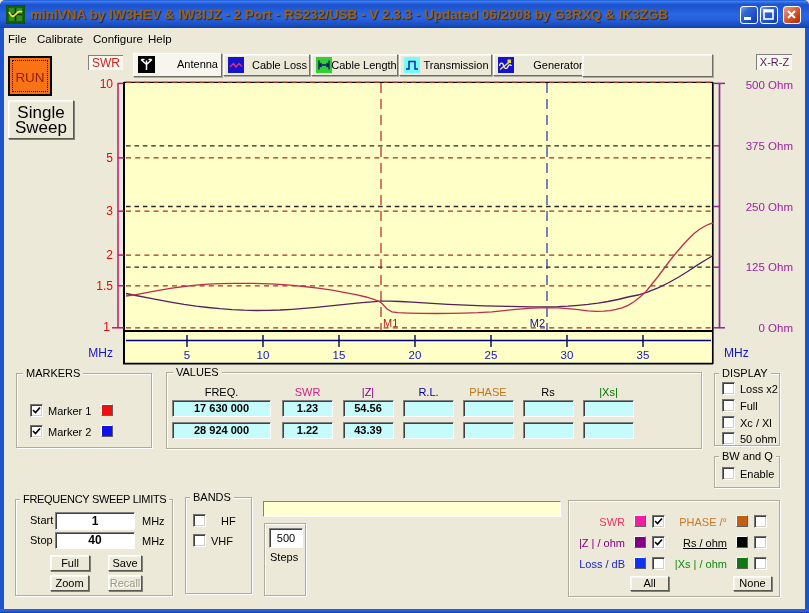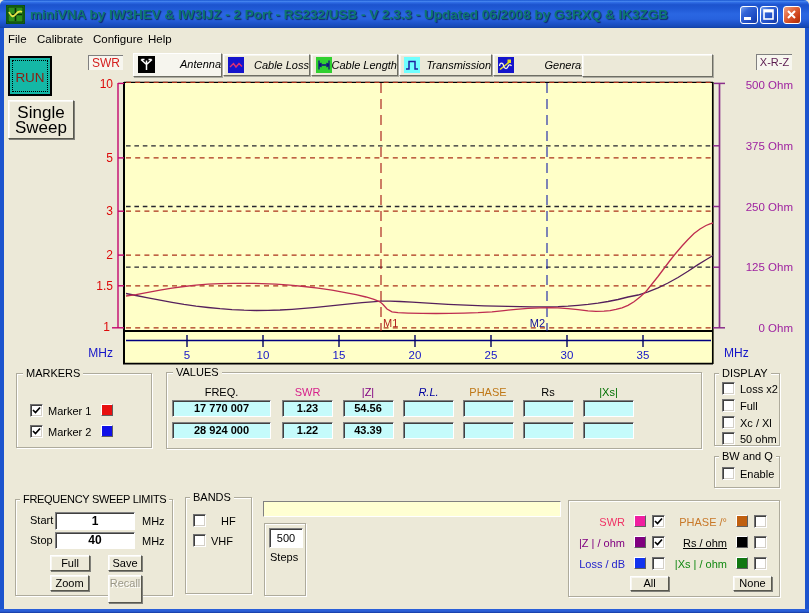--- a/index.html
+++ b/index.html
@@ -4,21 +4,21 @@
 <style>
 html,body{margin:0;padding:0;}
 body{width:809px;height:613px;position:relative;overflow:hidden;
   font-family:"Liberation Sans",sans-serif;background:#ECE9D8;}
 .abs{position:absolute;}
 
 #titlebar{left:0;top:0;width:809px;height:28px;
   background:linear-gradient(180deg,#0A47C8 0%,#4A8AF0 4%,#2E6BE4 9%,#1C53CE 17%,#1F58D4 30%,#2A66E2 50%,#2762DE 68%,#1C52C8 84%,#164AB8 94%,#1240A2 100%);
   border-radius:5px 5px 0 0;}
 #titleicon{left:6px;top:5px;width:19px;height:19px;}
-#titletext{left:30px;top:0;height:40px;line-height:29px;color:#0f766e;font-weight:bold;font-size:13.5px;
+#titletext{left:30px;top:0;height:40px;line-height:29px;color:#a16207;font-weight:bold;font-size:13.5px;
   text-shadow:1px 1px 1px rgba(10,30,90,.85);white-space:nowrap;}
 .wbtn{top:6px;width:18px;height:18px;border-radius:3px;border:1px solid #fff;box-sizing:border-box;
   color:#fff;text-align:center;}
 #btnmin,#btnmax{background:linear-gradient(135deg,#7AA2EC 0%,#3466D8 30%,#1E4CC4 70%,#16399E 100%);}
 #btnclose{background:linear-gradient(135deg,#F0A080 0%,#E0643C 40%,#C83C14 75%,#A83008 100%);}
 #menubar{left:0;top:28px;width:805px;height:23px;background:#ECE9D8;font-size:11.5px;color:#000;}
 #menubar span{position:absolute;top:5px;}
 .sideL{left:0;top:28px;width:4px;height:585px;background:#1C54CE;}
 .sideR{left:805px;top:28px;width:4px;height:585px;background:#1C54CE;}
 .sideB{left:0;top:609px;width:809px;height:4px;background:linear-gradient(180deg,#2A5FD8 0%,#2A5FD8 55%,#16389E 100%);}
@@ -37,21 +37,21 @@
 .field{background:#C5FBFB;box-sizing:border-box;border:1px solid;border-color:#808080 #FFFFFF #FFFFFF #808080;
   box-shadow:inset 1px 1px 0 #404040;
   font-size:11px;font-weight:bold;color:#000;text-align:center;}
 .wfield{background:#fff;box-sizing:border-box;border:1px solid;border-color:#808080 #FFFFFF #FFFFFF #808080;
   box-shadow:inset 1px 1px 0 #404040;font-size:12px;font-weight:bold;color:#000;text-align:center;}
 .hdr{position:absolute;font-size:11px;text-align:center;width:70px;}
 
 .tab{top:54px;height:22px;background:#ECE9D8;border:1px solid;border-color:#FFFFFF #6E6E64 #6E6E64 #FFFFFF;
   box-shadow:1px 1px 0 #ACABA1, inset 1px 1px 0 #F6F5EE;box-sizing:border-box;font-size:12px;}
 .tab .ticon{position:absolute;left:4px;top:2px;}
-.tab .tlabel2{position:absolute;top:4px;right:0;text-align:right;font-size:11px;white-space:nowrap;font-style:italic;}
+.tab .tlabel2{position:absolute;top:4px;right:0;text-align:center;font-size:11px;white-space:nowrap;}
 </style>
 </head>
 <body>
 <div id="titlebar" class="abs"></div>
 <svg id="titleicon" class="abs" width="19" height="19" viewBox="0 0 19 19">
   <rect x="0" y="0" width="19" height="19" rx="2" fill="#1A7A1A" stroke="#063806"></rect>
   <rect x="2" y="2" width="15" height="15" fill="#2E8F1E" stroke="#0A3A0A"></rect>
   <path d="M3,9.5 H16 M9.5,3 V16" stroke="#0A300A" stroke-width="1.6"></path>
   <path d="M3,7 Q6,14 9.5,9.5 T16,7" stroke="#E8E84A" stroke-width="1.8" fill="none"></path>
 </svg>
@@ -69,21 +69,21 @@
 <div id="menubar" class="abs">
     <span style="left:8px;">File</span>
     <span style="left:37px;">Calibrate</span>
     <span style="left:93px;">Configure</span>
     <span style="left:148px;">Help</span>
   </div>
 <div class="abs sideL"></div>
 <div class="abs sideR"></div>
 <div class="abs sideB"></div>
 
-<div class="abs" style="left:8px;top:56px;width:44px;height:40px;background:#14b8a6;border:2px solid #000;box-sizing:border-box;">
+<div class="abs" style="left:8px;top:56px;width:44px;height:40px;background:#f97316;border:2px solid #000;box-sizing:border-box;">
   <div class="abs" style="left:2px;top:2px;right:2px;bottom:2px;border:1px dotted #000;"></div>
   <div class="abs" style="left:0;top:12px;width:100%;text-align:center;font-size:13.5px;color:#8B1E12;">RUN</div>
 </div>
 <div class="abs btn" style="left:8px;top:100px;width:66px;height:39px;font-size:17px;line-height:15px;padding-top:4px;">Single<br>Sweep</div>
 
 <div class="abs" style="left:88px;top:55px;width:35px;height:15px;background:#F7F6EF;border-top:1px solid #808080;border-left:1px solid #808080;box-sizing:border-box;text-align:center;font-size:12px;color:#D42020;line-height:14px;">SWR</div>
 <div class="abs" style="left:756px;top:54px;width:36px;height:16px;background:#F7F6EF;border-top:1px solid #808080;border-left:1px solid #808080;box-sizing:border-box;text-align:center;font-size:11px;color:#5A1A50;line-height:15px;">X-R-Z</div>
 
 <div class="abs tab" style="left:133px;top:53px;width:89px;height:24px;background:#F6F5EE;">
   <svg class="ticon" width="17" height="17" viewBox="0 0 17 17">
@@ -247,25 +247,25 @@
     </div>
   <div class="abs lbl" style="left:31px;top:52px;">Marker 2</div>
   <div class="abs swatch" style="left:84px;top:51px;background:#1010E8;"></div>
 </div>
 
 <div class="abs gbox" style="left:166px;top:372px;width:536px;height:77px;">
   <div class="gtitle" style="left:6px;">VALUES</div>
   <div class="hdr" style="left:5px;top:13px;width:99px;color:#000;">FREQ.</div>
   <div class="hdr" style="left:115px;top:13px;width:51px;color:#D6218A;">SWR</div>
   <div class="hdr" style="left:175.5px;top:13px;width:51px;color:#800080;">|Z|</div>
-  <div class="hdr" style="left:236px;top:13px;width:51px;color:#0000A0;font-style:italic;">R.L.</div>
+  <div class="hdr" style="left:236px;top:13px;width:51px;color:#0000A0;">R.L.</div>
   <div class="hdr" style="left:295.5px;top:13px;width:51px;color:#BF7817;">PHASE</div>
   <div class="hdr" style="left:355.5px;top:13px;width:51px;color:#000;">Rs</div>
   <div class="hdr" style="left:416px;top:13px;width:51px;color:#007000;">|Xs|</div>
-  <div class="abs field" style="left:5px;top:27px;width:99px;height:17px;line-height:15px;">17 770 007</div>
+  <div class="abs field" style="left:5px;top:27px;width:99px;height:17px;line-height:15px;">17 630 000</div>
   <div class="abs field" style="left:115px;top:27px;width:51px;height:17px;line-height:15px;">1.23</div>
   <div class="abs field" style="left:175.5px;top:27px;width:51px;height:17px;line-height:15px;">54.56</div>
   <div class="abs field" style="left:236px;top:27px;width:51px;height:17px;"></div>
   <div class="abs field" style="left:295.5px;top:27px;width:51px;height:17px;"></div>
   <div class="abs field" style="left:355.5px;top:27px;width:51px;height:17px;"></div>
   <div class="abs field" style="left:416px;top:27px;width:51px;height:17px;"></div>
   <div class="abs field" style="left:5px;top:49px;width:99px;height:17px;line-height:15px;">28 924 000</div>
   <div class="abs field" style="left:115px;top:49px;width:51px;height:17px;line-height:15px;">1.22</div>
   <div class="abs field" style="left:175.5px;top:49px;width:51px;height:17px;line-height:15px;">43.39</div>
   <div class="abs field" style="left:236px;top:49px;width:51px;height:17px;"></div>
@@ -296,21 +296,21 @@
   <div class="gtitle" style="left:4px;letter-spacing:-0.3px;">FREQUENCY SWEEP LIMITS</div>
   <div class="abs lbl" style="left:14px;top:14px;">Start</div>
   <div class="abs wfield" style="left:39px;top:12px;width:80px;height:18px;line-height:16px;">1</div>
   <div class="abs lbl" style="left:126px;top:15px;">MHz</div>
   <div class="abs lbl" style="left:14px;top:34px;">Stop</div>
   <div class="abs wfield" style="left:39px;top:32px;width:80px;height:17px;line-height:15px;">40</div>
   <div class="abs lbl" style="left:126px;top:35px;">MHz</div>
   <div class="abs btn" style="left:34px;top:55px;width:40px;height:16px;line-height:14px;">Full</div>
   <div class="abs btn" style="left:92px;top:55px;width:34px;height:16px;line-height:14px;text-align:center;">Save</div>
   <div class="abs btn" style="left:34px;top:75px;width:39px;height:16px;line-height:14px;">Zoom</div>
-  <div class="abs btn" style="left:92px;top:75px;width:34px;height:28px;line-height:14px;color:#9A9787;text-shadow:1px 1px 0 #fff;">Recall</div>
+  <div class="abs btn" style="left:92px;top:75px;width:34px;height:16px;line-height:14px;color:#9A9787;text-shadow:1px 1px 0 #fff;">Recall</div>
 </div>
 
 <div class="abs gbox" style="left:185px;top:497px;width:67px;height:97px;">
   <div class="gtitle" style="left:4px;">BANDS</div>
   <div class="abs cb" style="left:7px;top:16px;"></div>
     <div class="abs lbl" style="left:35px;top:17px;">HF</div>
   <div class="abs cb" style="left:7px;top:36px;"></div>
     <div class="abs lbl" style="left:25px;top:37px;">VHF</div>
 </div>
 

